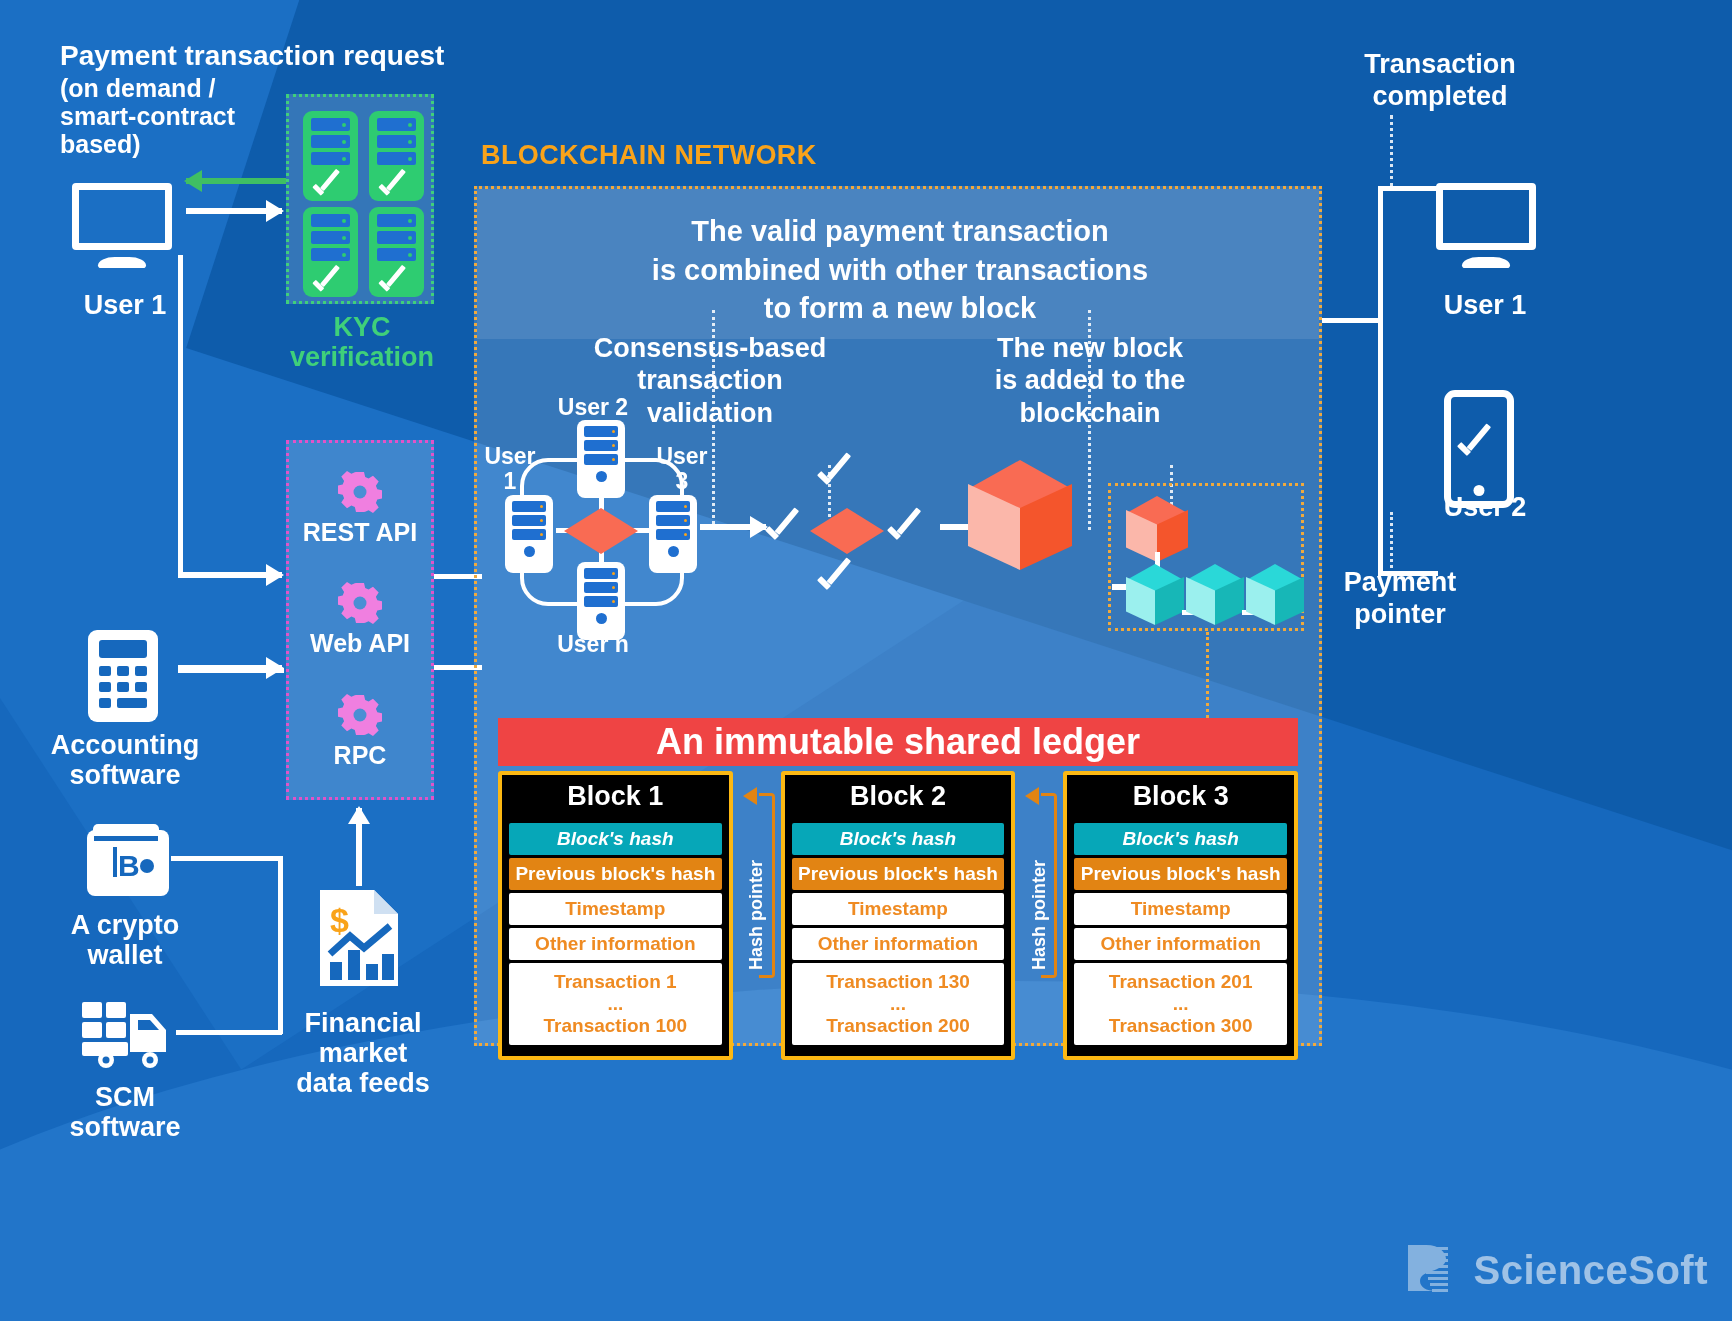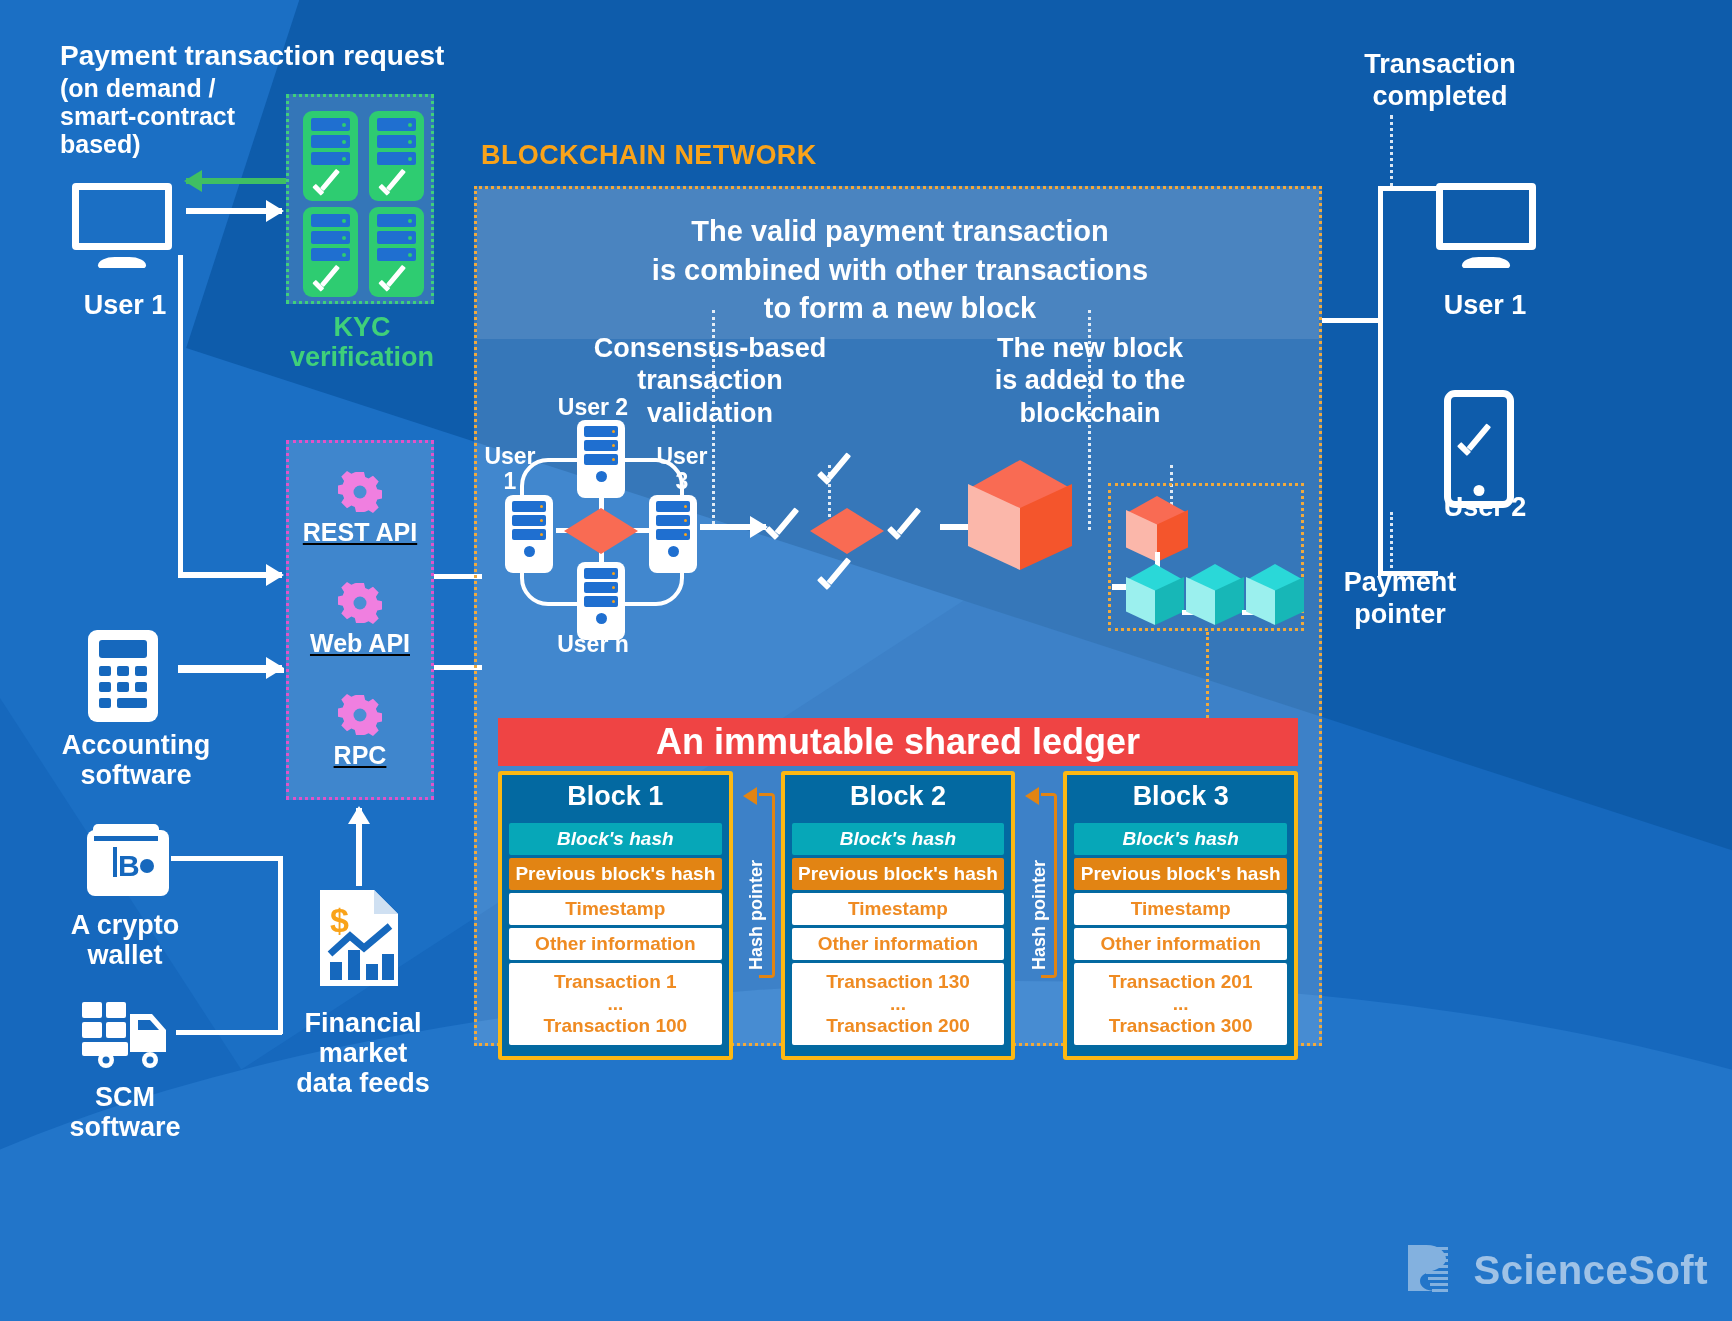--- a/index.html
+++ b/index.html
@@ -80,21 +80,21 @@
   .phone::after{
     content:""; position:absolute; bottom:5px; left:50%; transform:translateX(-50%);
     width:11px;height:11px;border-radius:50%;background:#fff;
   }
 
   
   .api-box{
     position:absolute; left:286px; top:440px; width:148px; height:360px;
     background:rgba(255,255,255,.16); border:3px dotted #e252c8;
     display:flex; flex-direction:column; justify-content:space-around;
-    align-items:center; padding:10px 0;text-decoration:underline;
+    align-items:center; padding:10px 0;
   }
   .api-item{ text-align:center; color:#fff; }
   .api-item .txt{ font-size:25px; font-weight:bold; margin-top:4px; }
   .gear { width:44px; height:44px; margin:0 auto; position:relative; }
   .gear svg { display:block; }
 
   
   .bc-title{
     position:absolute; left:481px; top:140px; font-size:27px; font-weight:bold;
     color:#f9a31a; letter-spacing:.4px;
@@ -151,21 +151,21 @@
   .cube .rgt{ position:absolute; clip-path:polygon(50% 28%,100% 0,100% 72%,50% 100%); }
 
   
   .ledger-bar{
     position:absolute; left:498px; top:718px; width:800px; height:48px;
     background:#ef4444; color:#fff; font-size:36px; font-weight:bold;
     display:flex; align-items:center; justify-content:center;
   }
   .blocks-row{ position:absolute; left:498px; top:771px; width:800px; display:flex; }
   .block{
-    width:249px; background:#0369a1; border:4px solid #fcb813; border-radius:3px;
+    width:249px; background:#000000; border:4px solid #fcb813; border-radius:3px;
     padding:0 0 8px 0;
   }
   .block .bhdr{
     text-align:center; color:#fff; font-size:27px; font-weight:bold;
     padding:6px 0 8px;
   }
   .block .row{
     margin:3px 7px; text-align:center; font-size:19px; font-weight:bold;
     padding:5px 0; border-radius:2px;
   }
@@ -299,21 +299,21 @@
       <rect x="11" y="36" width="12" height="10" rx="2" fill="#1668bd"></rect>
       <rect x="29" y="36" width="12" height="10" rx="2" fill="#1668bd"></rect>
       <rect x="47" y="36" width="12" height="10" rx="2" fill="#1668bd"></rect>
       <rect x="11" y="52" width="12" height="10" rx="2" fill="#1668bd"></rect>
       <rect x="29" y="52" width="12" height="10" rx="2" fill="#1668bd"></rect>
       <rect x="47" y="52" width="12" height="10" rx="2" fill="#1668bd"></rect>
       <rect x="11" y="68" width="12" height="10" rx="2" fill="#1668bd"></rect>
       <rect x="29" y="68" width="30" height="10" rx="2" fill="#1668bd"></rect>
     </svg>
   </div>
-  <div class="lbl center" style="left:41px;top:730px;width:190px;font-size:27px;white-space:pre-line;">Accounting
+  <div class="lbl center" style="left:30px;top:730px;width:190px;font-size:27px;white-space:pre-line;">Accounting
 software</div>
   <div class="conn" style="left:178px;top:668px;width:106px;height:5px;"></div>
   <div class="arrow" style="left:178px;top:665px;width:104px;"></div>
 
   <div class="ic" style="left:85px;top:822px;width:86px;height:76px;">
     <svg viewBox="0 0 86 76" width="86" height="76">
       <rect x="2" y="8" width="82" height="66" rx="8" fill="#fff"></rect>
       <rect x="8" y="2" width="66" height="12" rx="5" fill="#fff"></rect>
       <rect x="9" y="14" width="64" height="5" fill="#1668bd"></rect>
       <text x="33" y="54" font-family="Liberation Sans" font-size="30" font-weight="bold" fill="#1668bd">B</text>

